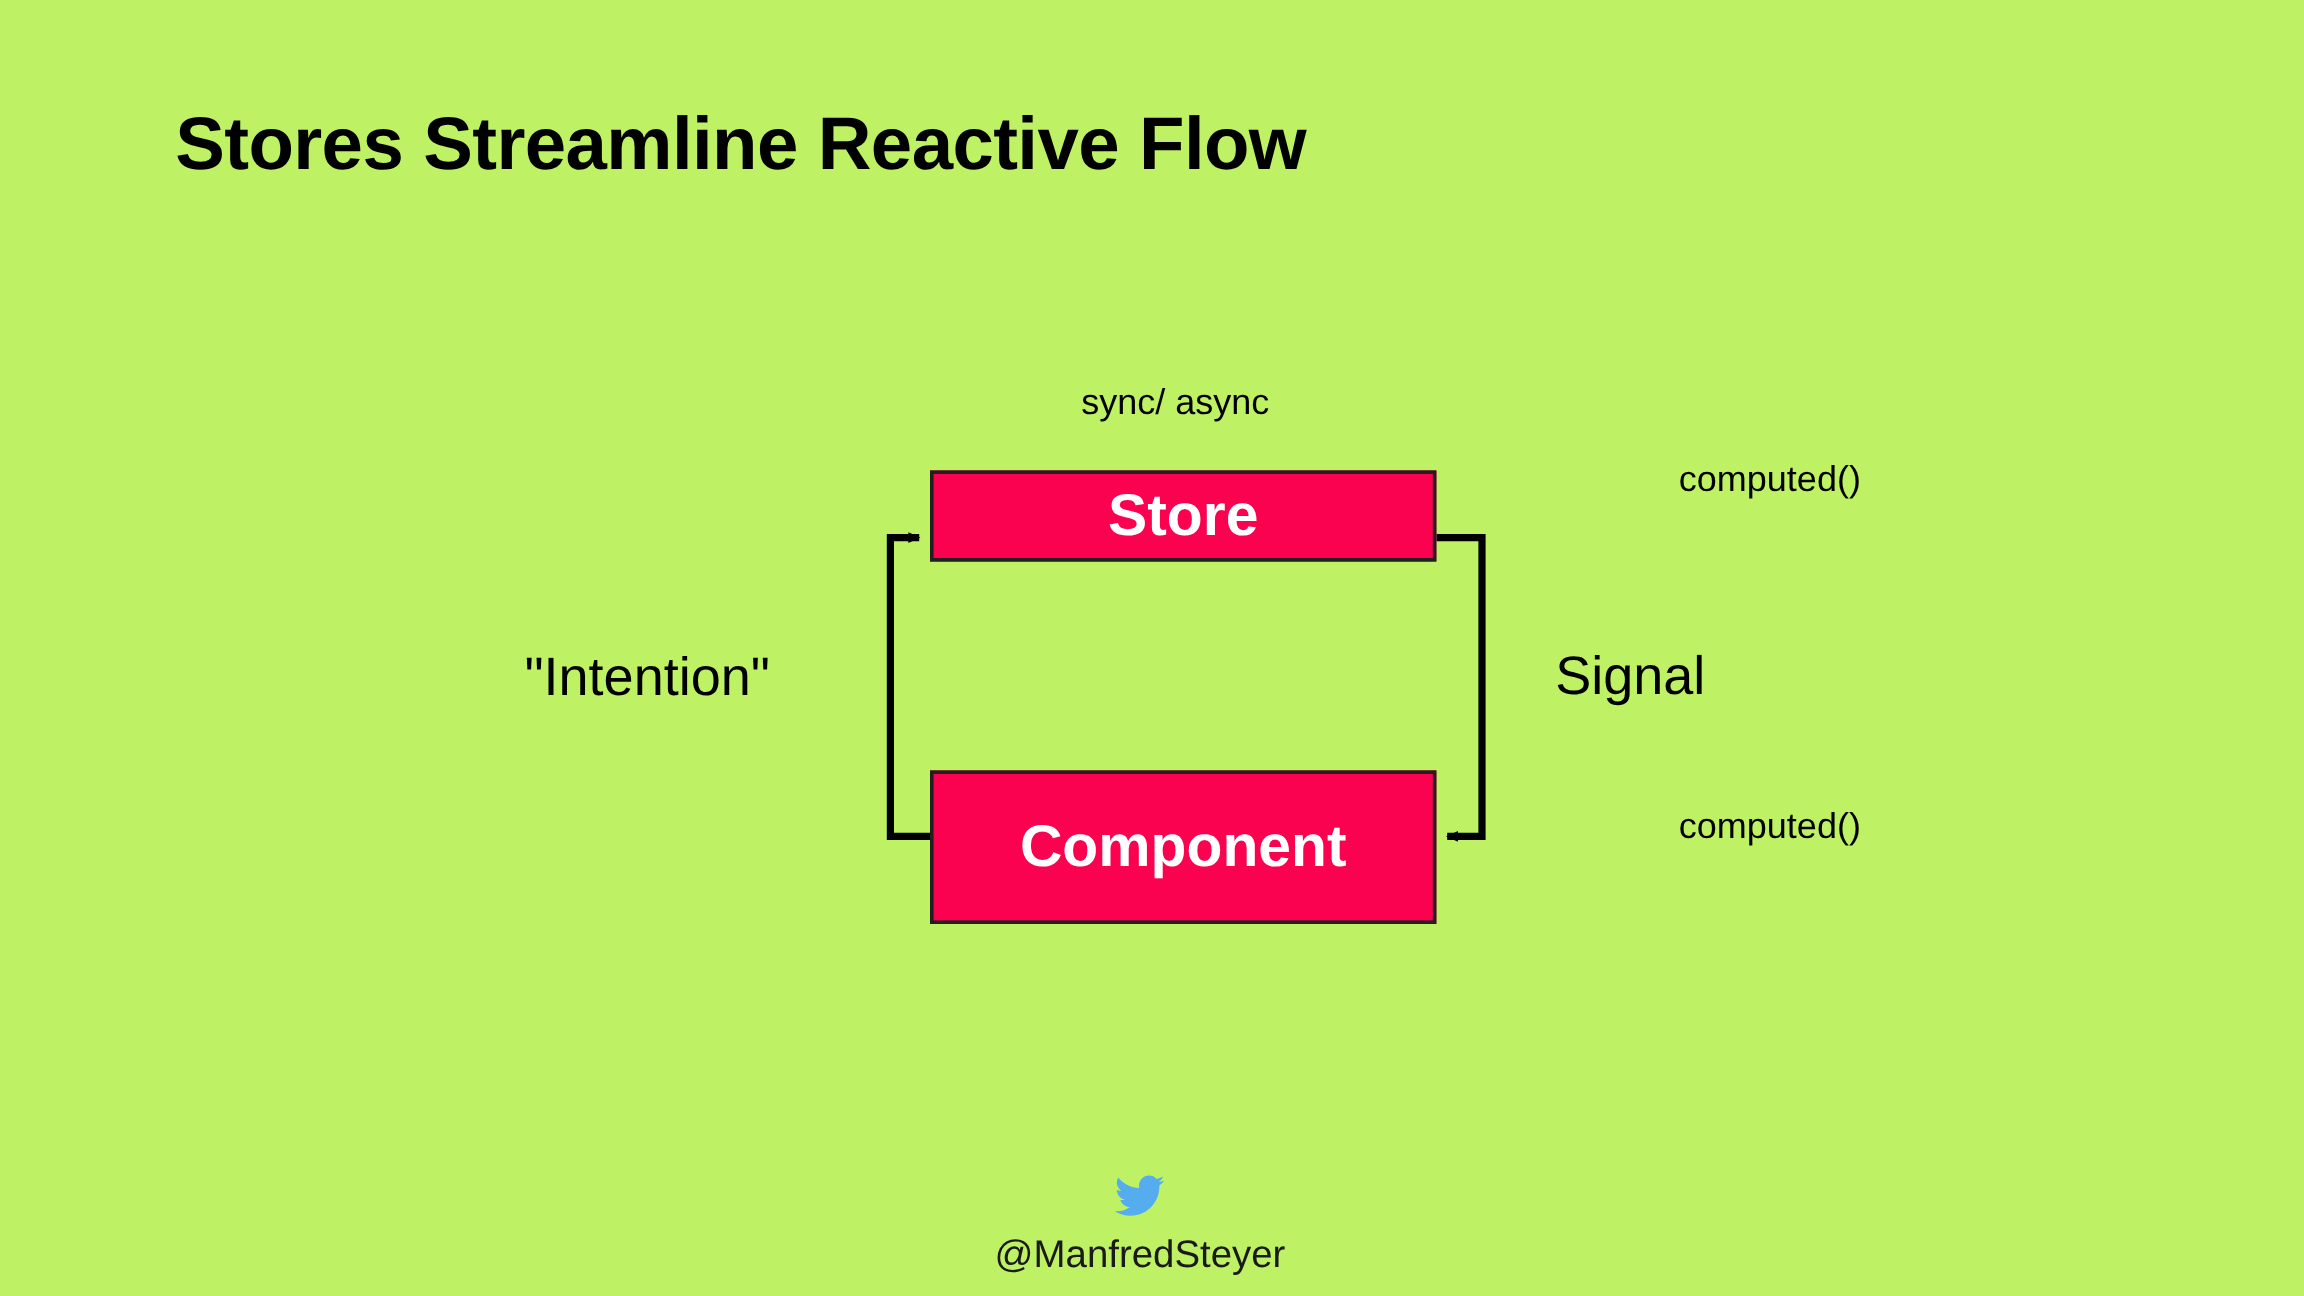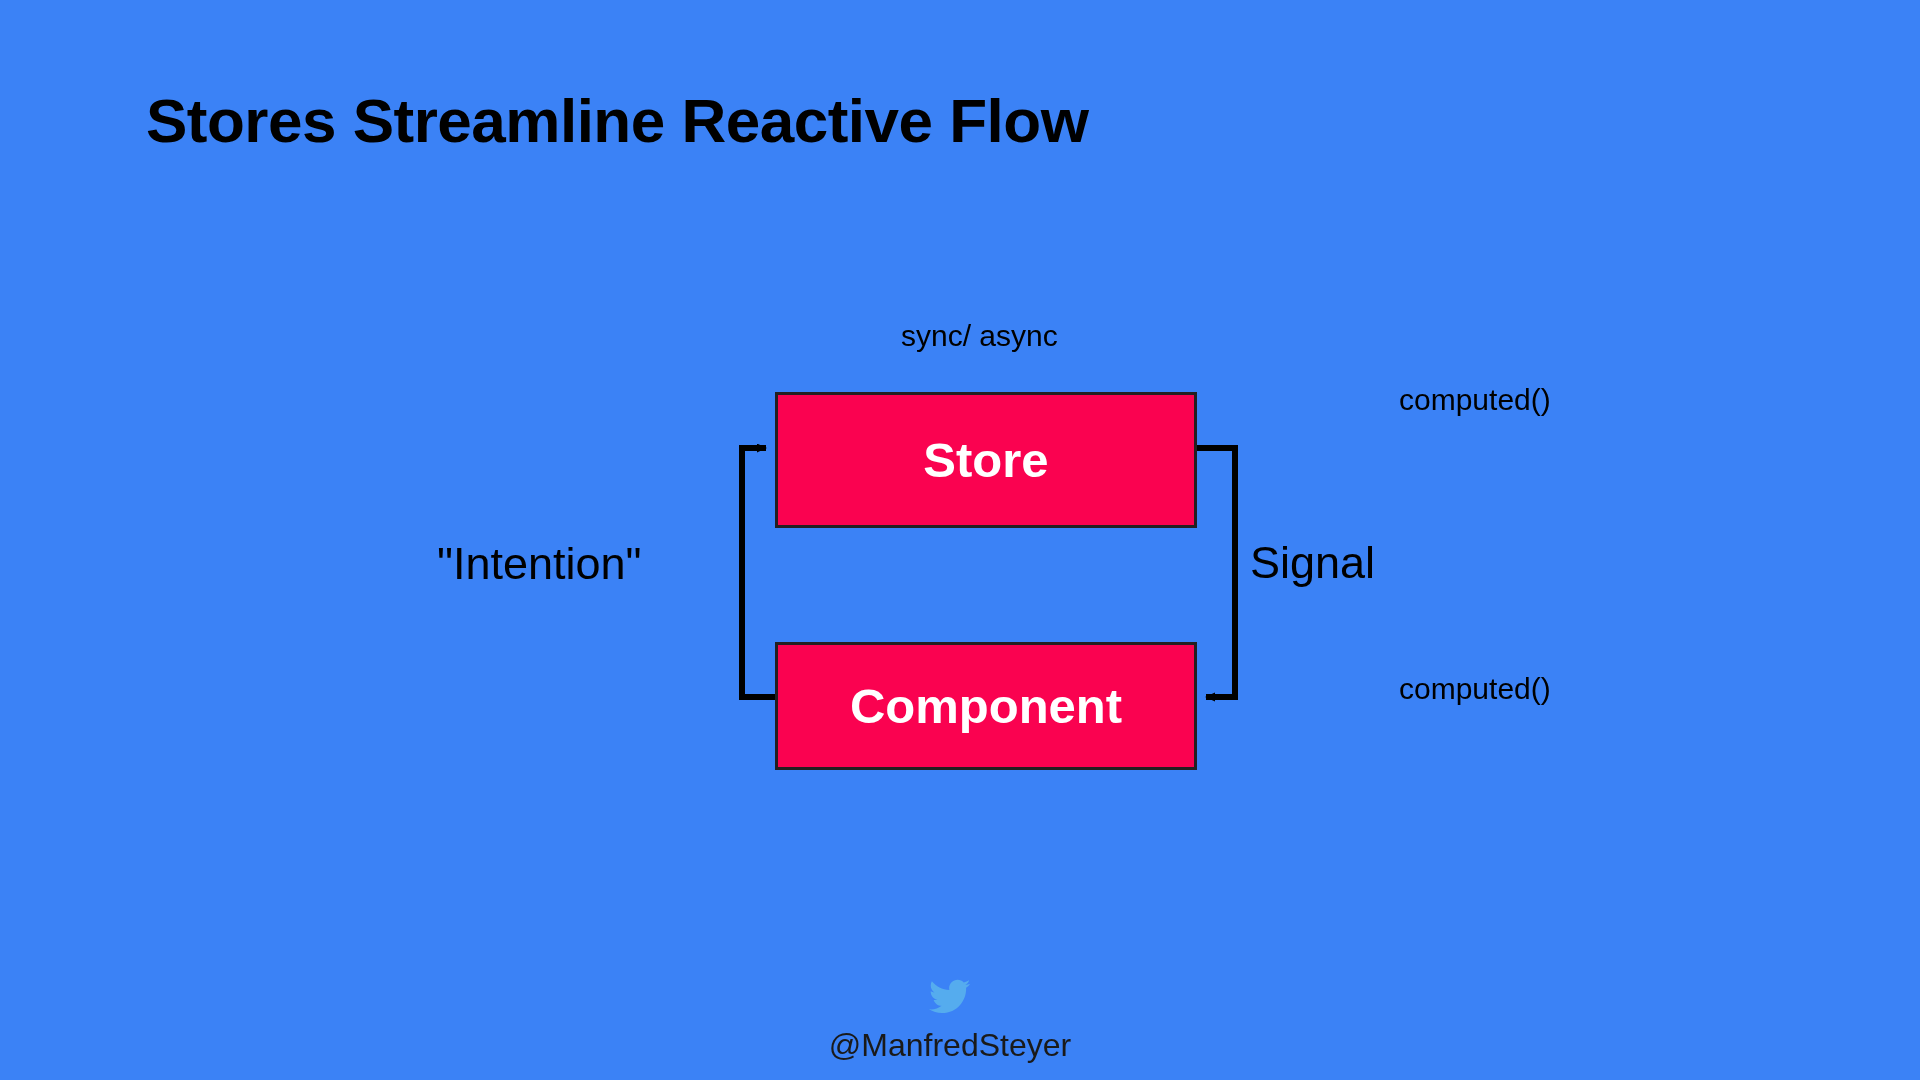--- a/index.html
+++ b/index.html
@@ -13,21 +13,21 @@
     height: 1080px;
     overflow: hidden;
     font-family: "Liberation Sans", sans-serif;
     color: #000000;
   }
 
   .slide {
     position: relative;
     width: 1920px;
     height: 1080px;
-    background: #3b82f6;
+    background: #bef264;
   }
 
   
   .slide-title {
     position: absolute;
     left: 146px;
     top: 88px;
     font-family: "Liberation Sans", sans-serif;
     font-size: 62px;
     font-weight: bold;
@@ -69,21 +69,21 @@
     font-size: 49px;
     color: #ffffff;
     letter-spacing: 0px;
     white-space: nowrap;
     line-height: 1;
   }
   #node-store {
     left: 775px;
     top: 392px;
     width: 422px;
-    height: 136px;
+    height: 76px;
   }
   #node-component {
     left: 775px;
     top: 642px;
     width: 422px;
     height: 128px;
   }
 
   
   .edge-label {
@@ -97,21 +97,21 @@
     left: 901px;
     top: 321px;
     font-size: 30px;
   }
   .label-intention {
     left: 437px;
     top: 541px;
     font-size: 45px;
   }
   .label-signal {
-    left: 1250px;
+    left: 1296px;
     top: 540px;
     font-size: 45px;
   }
   .label-computed-top {
     left: 1399px;
     top: 385px;
     font-size: 30px;
   }
   .label-computed-bottom {
     left: 1399px;

